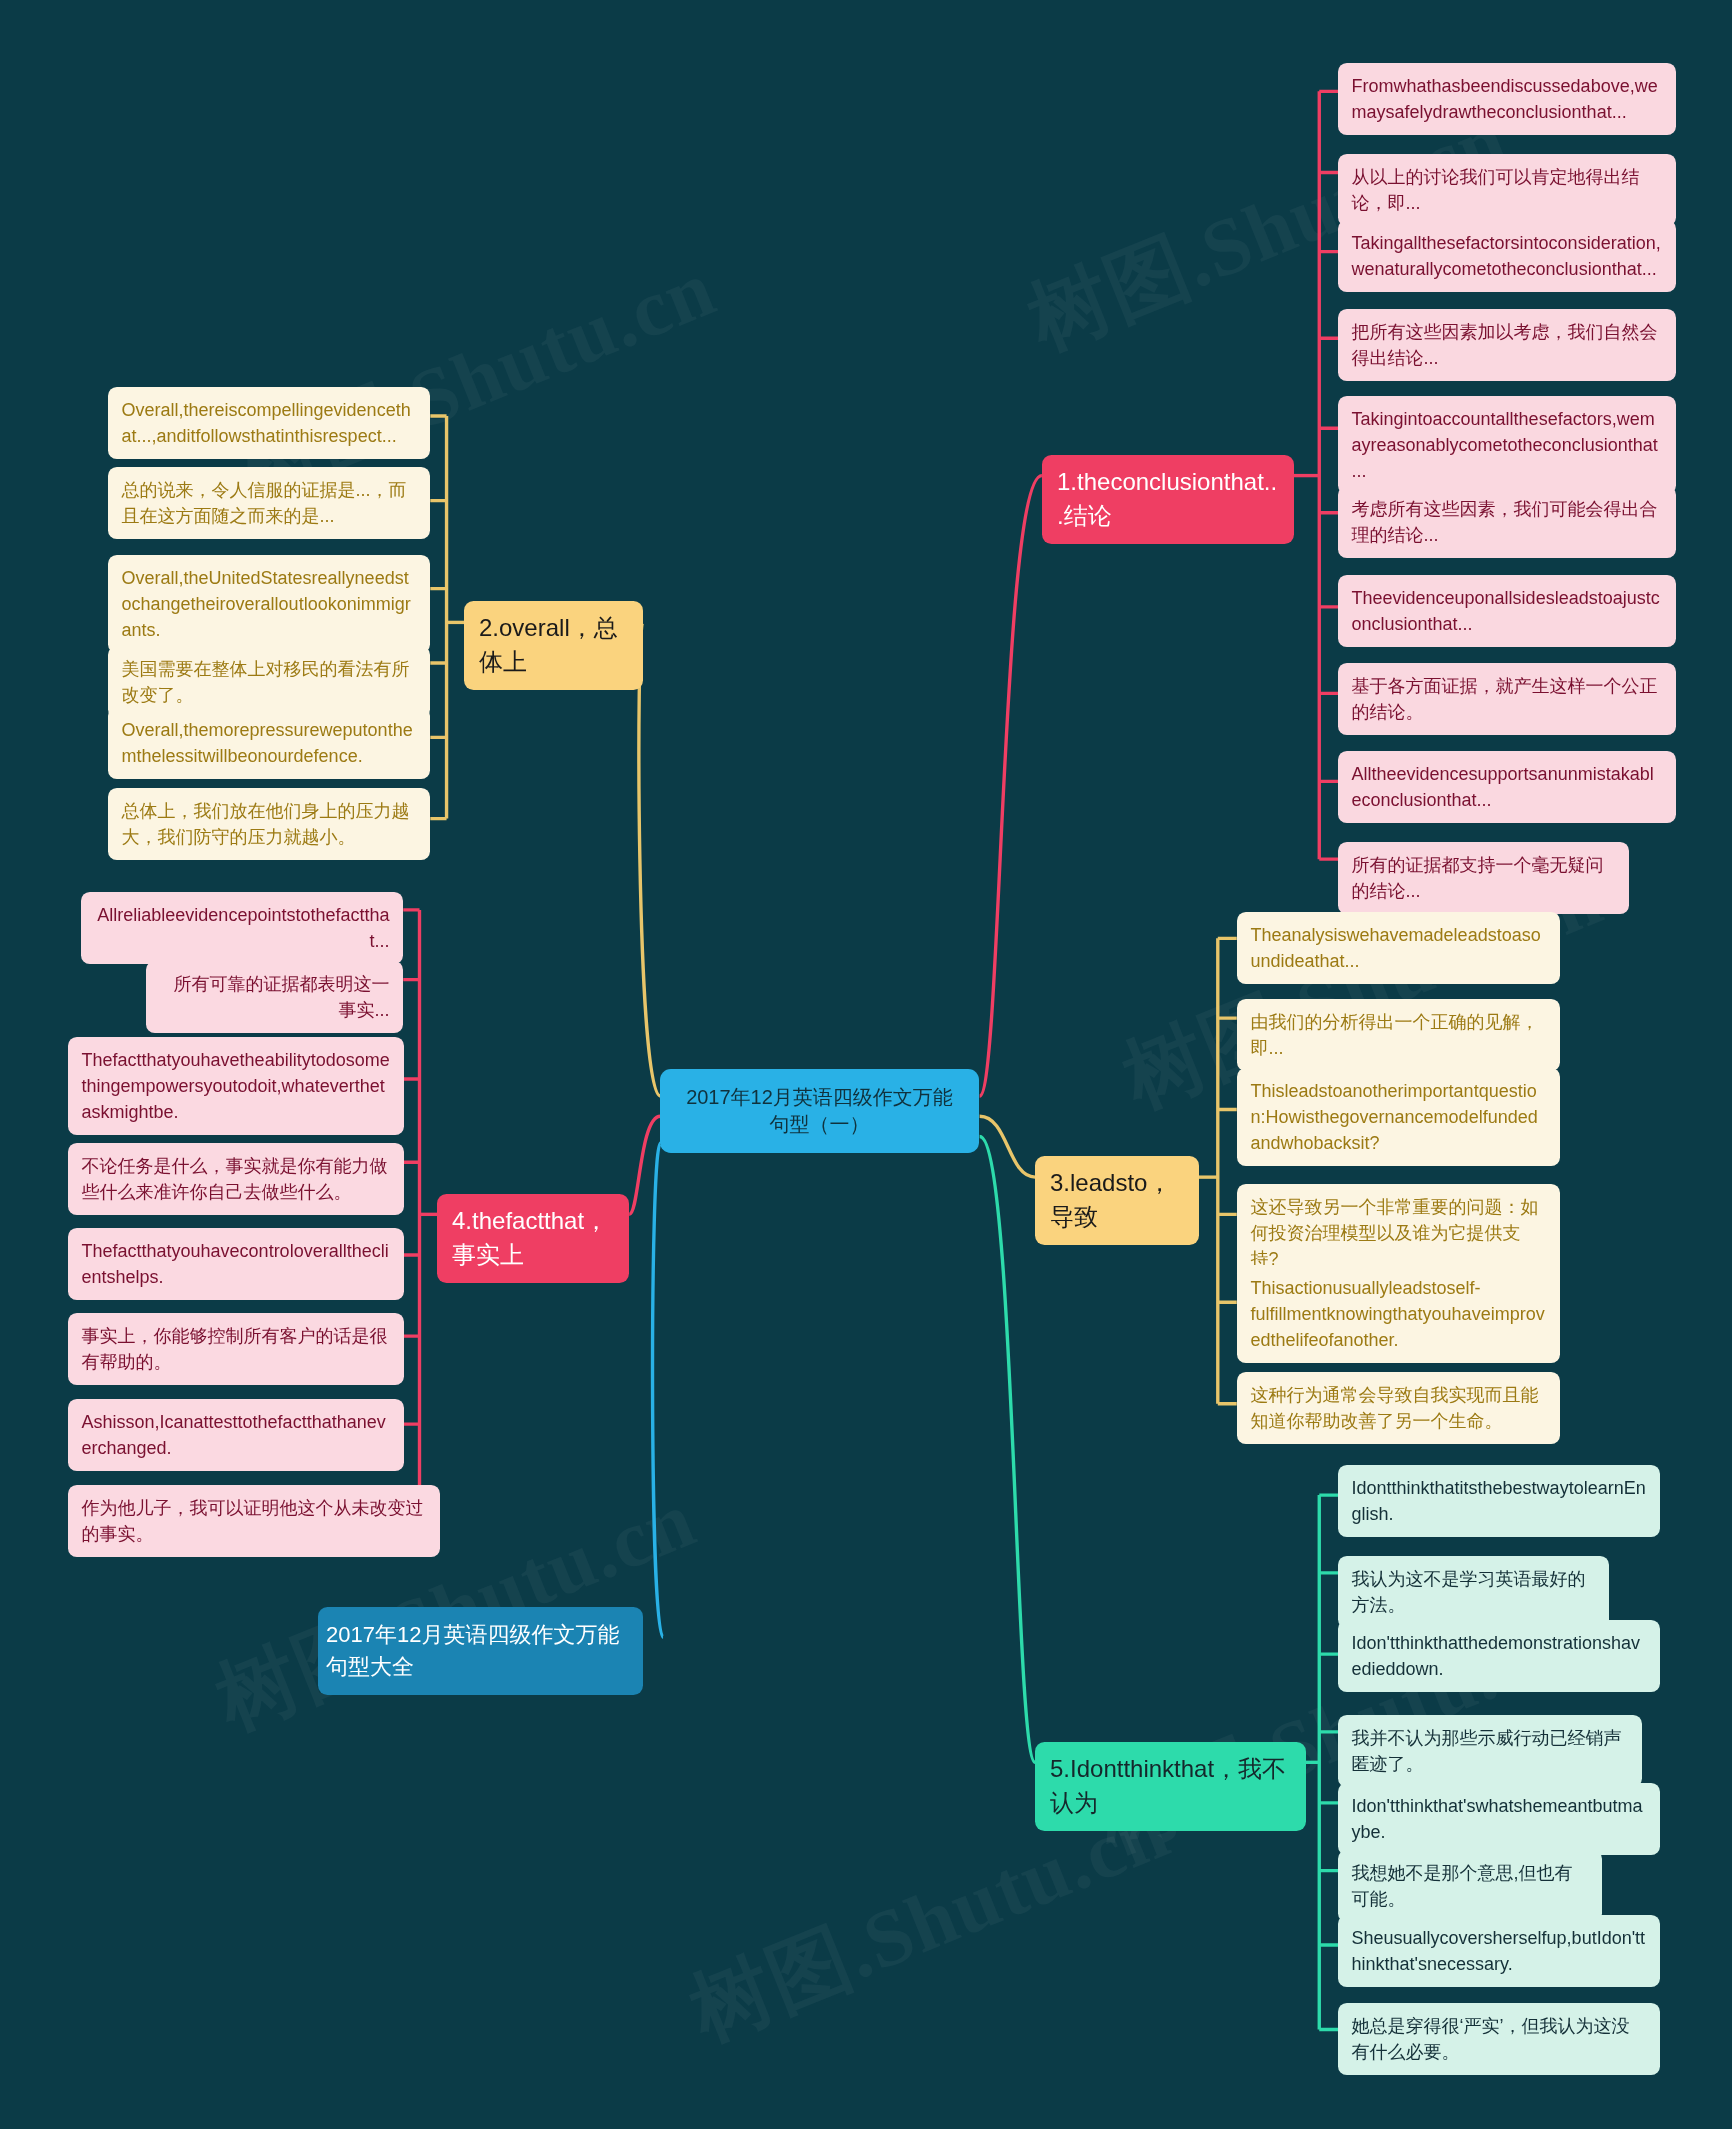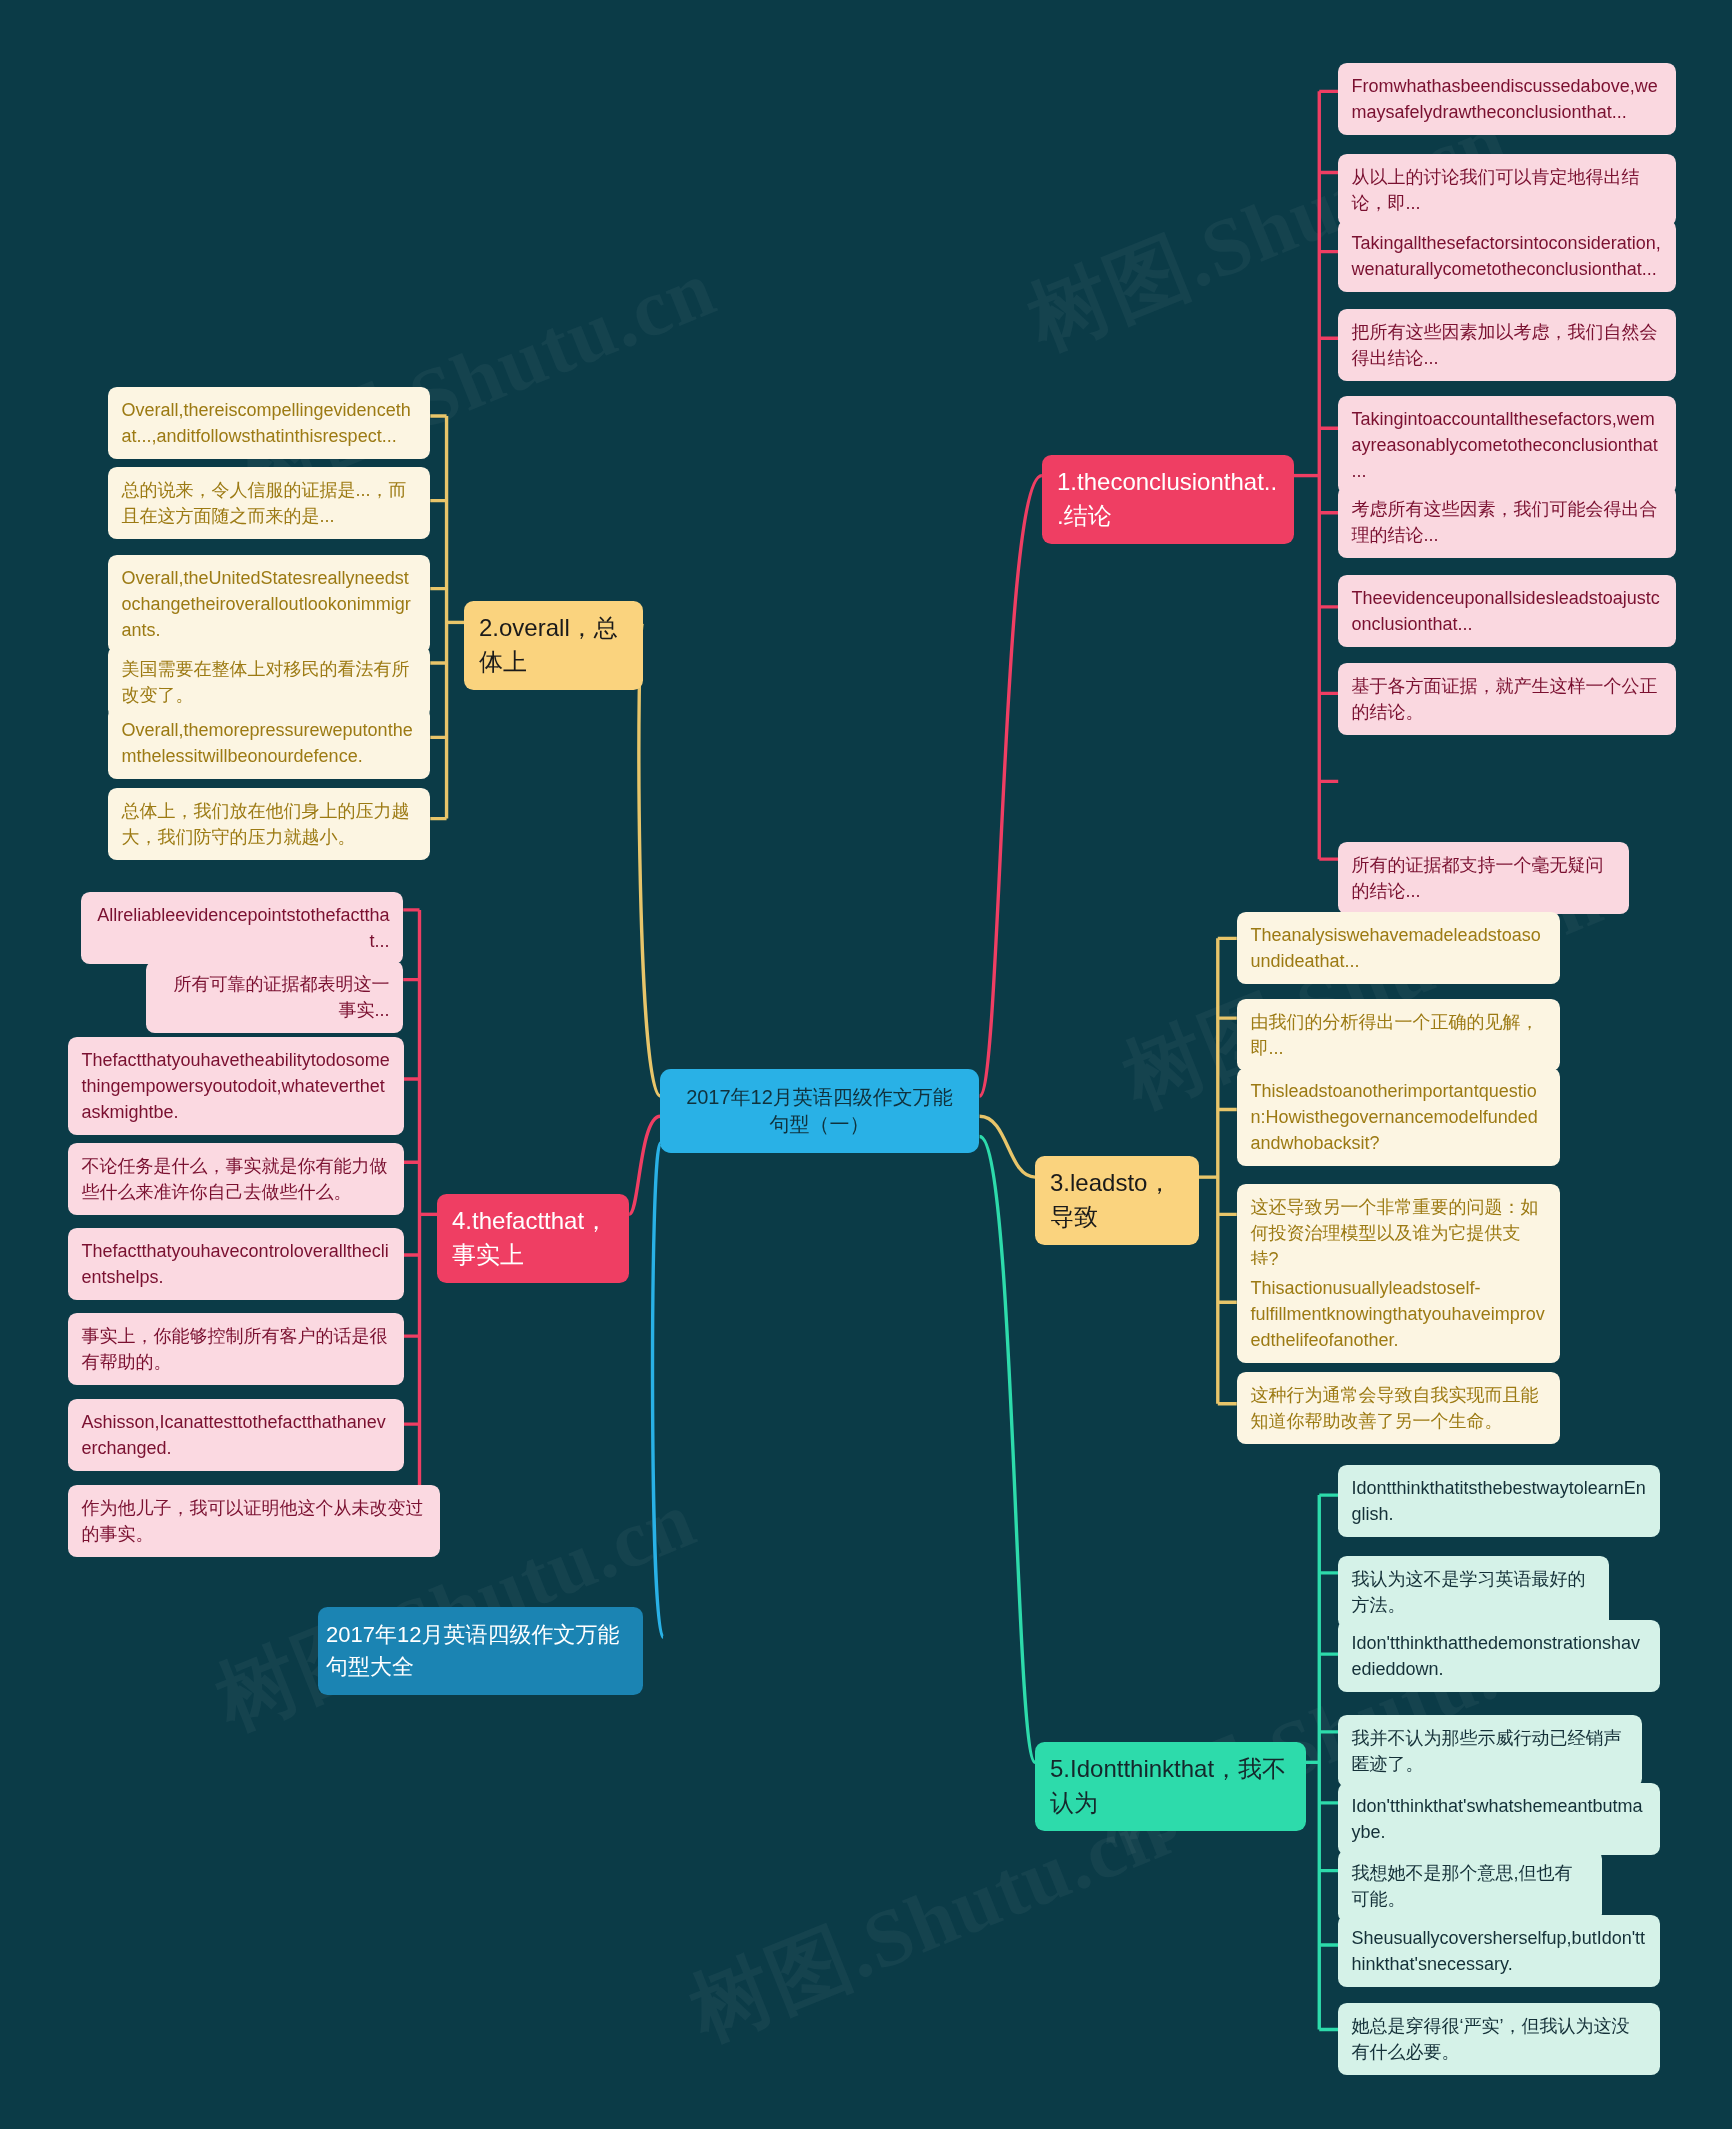--- a/index.html
+++ b/index.html
@@ -140,20 +140,21 @@
   <div class="node pill pill-green" style="left:1035px; top:1742px; width:271px;">5.Idontthinkthat，我不认为</div>
 
   <div class="node leaf leaf-pink" style="left:1338px; top:63px;  width:338px;">Fromwhathasbeendiscussedabove,wemaysafelydrawtheconclusionthat...</div>
   <div class="node leaf leaf-pink" style="left:1338px; top:154px; width:338px;">从以上的讨论我们可以肯定地得出结论，即...</div>
   <div class="node leaf leaf-pink" style="left:1338px; top:220px; width:338px;">Takingallthesefactorsintoconsideration,wenaturallycometotheconclusionthat...</div>
   <div class="node leaf leaf-pink" style="left:1338px; top:309px; width:338px;">把所有这些因素加以考虑，我们自然会得出结论...</div>
   <div class="node leaf leaf-pink" style="left:1338px; top:396px; width:338px;">Takingintoaccountallthesefactors,wemayreasonablycometotheconclusionthat...</div>
   <div class="node leaf leaf-pink" style="left:1338px; top:486px; width:338px;">考虑所有这些因素，我们可能会得出合理的结论...</div>
   <div class="node leaf leaf-pink" style="left:1338px; top:575px; width:338px;">Theevidenceuponallsidesleadstoajustconclusionthat...</div>
   <div class="node leaf leaf-pink" style="left:1338px; top:663px; width:338px;">基于各方面证据，就产生这样一个公正的结论。</div>
+  <div class="node leaf leaf-pink" style="left:1338px; top:751px;width:338px;">Alltheevidencesupportsanunmistakableconclusionthat...</div>
   <div class="node leaf leaf-cream" style="left:108px; top:387px;  width:322px;">Overall,thereiscompellingevidencethat...,anditfollowsthatinthisrespect...</div>
 
   <div class="node leaf leaf-pink" style="left:1338px; top:842px;width:291px;">所有的证据都支持一个毫无疑问的结论...</div>
   <div class="node leaf leaf-cream" style="left:108px; top:467px;  width:322px;">总的说来，令人信服的证据是...，而且在这方面随之而来的是...</div>
   <div class="node leaf leaf-cream" style="left:108px; top:555px;  width:322px;">Overall,theUnitedStatesreallyneedstochangetheiroveralloutlookonimmigrants.</div>
   <div class="node leaf leaf-cream" style="left:108px; top:646px;  width:322px;">美国需要在整体上对移民的看法有所改变了。</div>
   <div class="node leaf leaf-cream" style="left:108px; top:707px; width:322px;">Overall,themorepressureweputonthemthelessitwillbeonourdefence.</div>
   <div class="node leaf leaf-cream" style="left:108px; top:788px; width:322px;">总体上，我们放在他们身上的压力越大，我们防守的压力就越小。</div>
 
   <div class="node leaf leaf-cream" style="left:1237px; top:912px; width:323px;">Theanalysiswehavemadeleadstoasoundideathat...</div>

